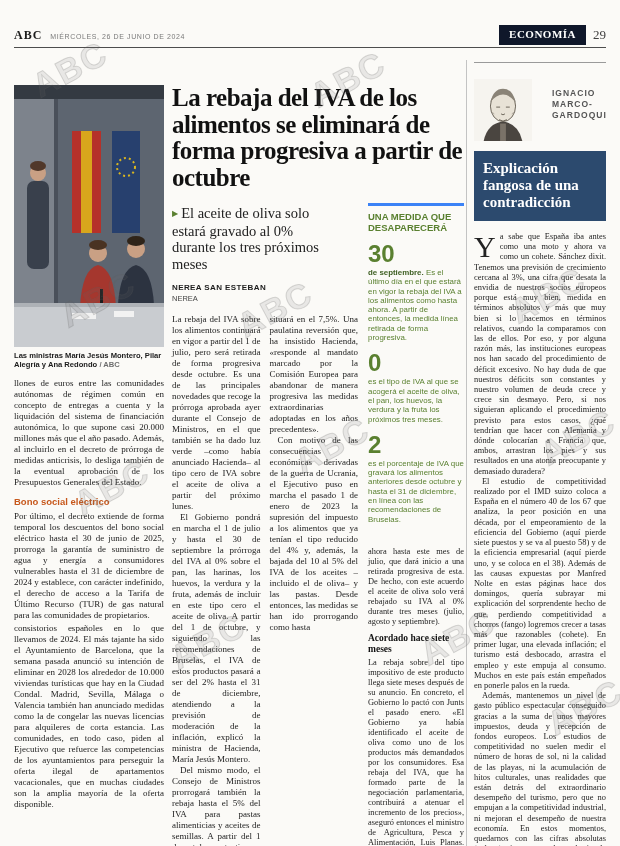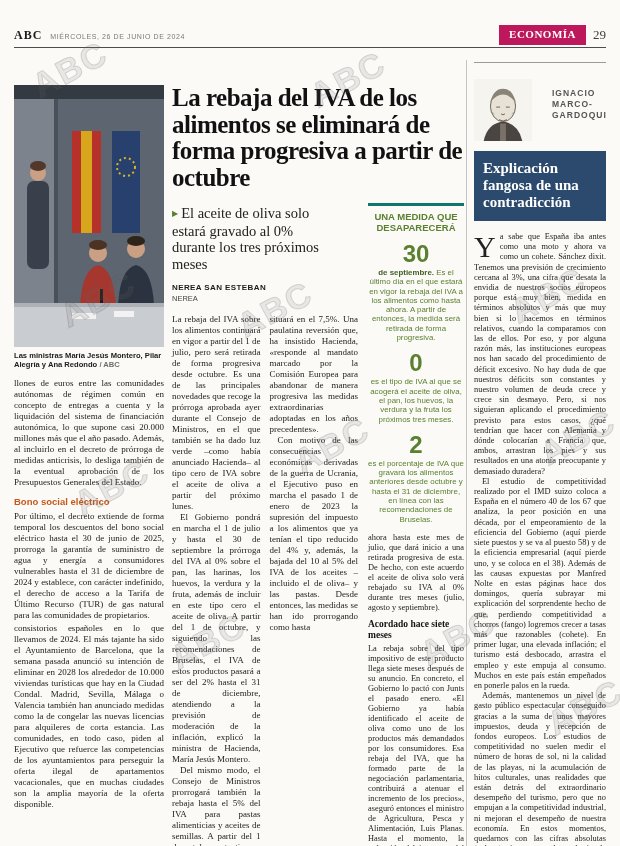--- a/index.html
+++ b/index.html
@@ -7,21 +7,21 @@
   .page{position:relative;width:620px;height:846px;margin:0 auto;background:#fbfaf7;overflow:hidden;
         font-family:"Liberation Serif","DejaVu Serif",serif;color:#1c1c1c;}
 
   
   header{position:absolute;top:25px;left:14px;right:14px;height:19px;display:flex;
          justify-content:space-between;align-items:center;}
   .mast{display:flex;align-items:baseline;gap:8px;}
   .logo{font:700 12px/12px "Liberation Serif","DejaVu Serif",serif;letter-spacing:1px;}
   .date{font:400 7px/8px "Liberation Sans","DejaVu Sans",sans-serif;letter-spacing:.6px;color:#7a7a7a;text-transform:uppercase;}
   .section-wrap{display:flex;align-items:center;gap:7px;}
-  .section-box{background:#be185d;color:#fff;font:700 11px/11px "Liberation Serif","DejaVu Serif",serif;
+  .section-box{background:#0f172a;color:#fff;font:700 11px/11px "Liberation Serif","DejaVu Serif",serif;
                letter-spacing:.5px;padding:4px 10px 5px;}
   .pageno{font:400 13px/13px "Liberation Serif","DejaVu Serif",serif;color:#404040;}
   .head-rule{position:absolute;top:47px;left:14px;right:14px;border-top:1px solid #4d4d4d;}
 
   
   .wm{position:absolute;font:700 34px/1 "Liberation Sans","DejaVu Sans",sans-serif;letter-spacing:2px;
       transform:rotate(-28deg);color:rgba(110,110,110,0.13);-webkit-text-stroke:1px rgba(95,95,95,0.22);
       pointer-events:none;z-index:6;}
   .wm1{left:30px;top:52px;}   .wm2{left:308px;top:62px;}  .wm3{left:58px;top:282px;}
   .wm4{left:235px;top:292px;} .wm5{left:508px;top:278px;} .wm6{left:72px;top:470px;}
@@ -48,21 +48,21 @@
   .col3{width:96px;}
   .standfirst{width:152px;font:400 14.5px/16.5px "Liberation Serif","DejaVu Serif",serif;color:#222;margin:2px 0 11px;}
   .tri{color:#5a8030;font-size:8px;margin-right:3px;vertical-align:2px;}
   .byline{margin-bottom:11px;}
   .by-name{font:700 8px/9px "Liberation Sans","DejaVu Sans",sans-serif;letter-spacing:.4px;}
   .by-city{font:400 7.5px/9px "Liberation Sans","DejaVu Sans",sans-serif;color:#444;margin-top:2px;}
   .body2col{column-count:2;column-gap:9px;column-fill:auto;height:540px;}
   .body2col p{font:400 9px/11px "Liberation Serif","DejaVu Serif",serif;text-align:justify;margin:0;}
   .body2col p + p{text-indent:8px;}
 
-  .infobox{border-top:3px solid #0f766e;padding-top:5px;margin-bottom:9px;text-align:center;}
+  .infobox{border-top:3px solid #3b82f6;padding-top:5px;margin-bottom:23px;}
   .info-title{font:700 9.5px/11px "Liberation Sans","DejaVu Sans",sans-serif;color:#5a8030;margin-bottom:9px;}
   .info-num{font:700 24px/24px "Liberation Sans","DejaVu Sans",sans-serif;color:#5a8030;margin-bottom:2px;}
   .info-text{font:400 7.9px/9.3px "Liberation Sans","DejaVu Sans",sans-serif;color:#5a8030;margin:0 0 9px;}
   .info-text b{color:#3e5f23;}
   .c3{font:400 8.4px/10px "Liberation Serif","DejaVu Serif",serif;margin:0 0 2px;}
   .subhead2{font:700 9.5px/11px "Liberation Serif","DejaVu Serif",serif;color:#111;margin:6px 0 3px;}
 
   
   .vrule{position:absolute;left:466px;top:60px;bottom:0;width:1px;background:#c3c3c3;}
   .opinion{position:absolute;left:474px;top:62px;width:132px;border-top:1px solid #9a9a9a;padding-top:16px;}
@@ -160,21 +160,21 @@
           <p>Del mismo modo, el Consejo de Ministros prorrogará también la rebaja hasta el 5% del IVA para pastas alimenticias y aceites de semillas. A partir del 1 de octubre, este tipo se situará en el 7,5%. Una paulatina reversión que, ha insistido Hacienda, «responde al mandato marcado por la Comisión Europea para abandonar de manera progresiva las medidas extraordinarias adoptadas en los años precedentes».</p>
           <p>Con motivo de las consecuencias económicas derivadas de la guerra de Ucrania, el Ejecutivo puso en marcha el pasado 1 de enero de 2023 la supresión del impuesto a los alimentos que ya tenían el tipo reducido del 4% y, además, la bajada del 10 al 5% del IVA de los aceites –incluido el de oliva– y las pastas. Desde entonces, las medidas se han ido prorrogando como hasta</p>
         </div>
       </div>
       <div class="col3">
         <div class="infobox">
           <div class="info-title">UNA MEDIDA QUE DESAPARECERÁ</div>
           <div class="info-item">
             <div class="info-num">30</div>
             <p class="info-text"><b>de septiembre.</b>
-               <span>Es el último día en el que estará en vigor la rebaja del IVA a los alimentos como hasta ahora. A partir de entonces, la medida será retirada de forma progresiva.</span></p>
+               <span>Es el último día en el que estará en vigor la rebaja del IVA a los alimentos como hasta ahora. A partir de entonces, la medida línea retirada de forma progresiva.</span></p>
           </div>
           <div class="info-item">
             <div class="info-num">0</div>
             <p class="info-text"><b></b>
                <span>es el tipo de IVA al que se acogerá el aceite de oliva, el pan, los huevos, la verdura y la fruta los próximos tres meses.</span></p>
           </div>
           <div class="info-item">
             <div class="info-num">2</div>
             <p class="info-text"><b></b>
                <span>es el porcentaje de IVA que gravará los alimentos anteriores desde octubre y hasta el 31 de diciembre, en línea con las recomendaciones de Bruselas.</span></p>

